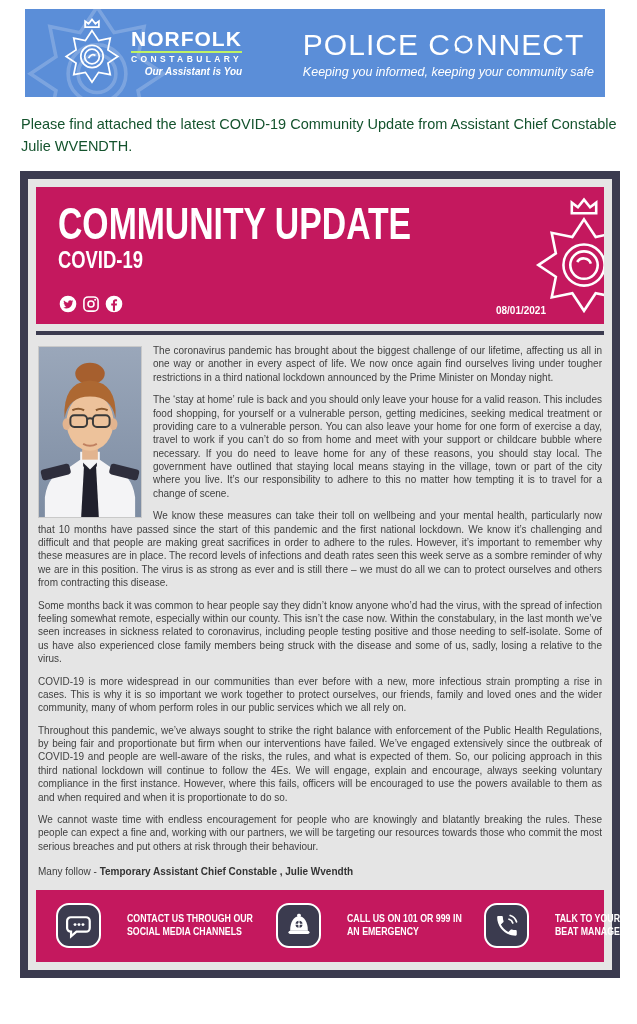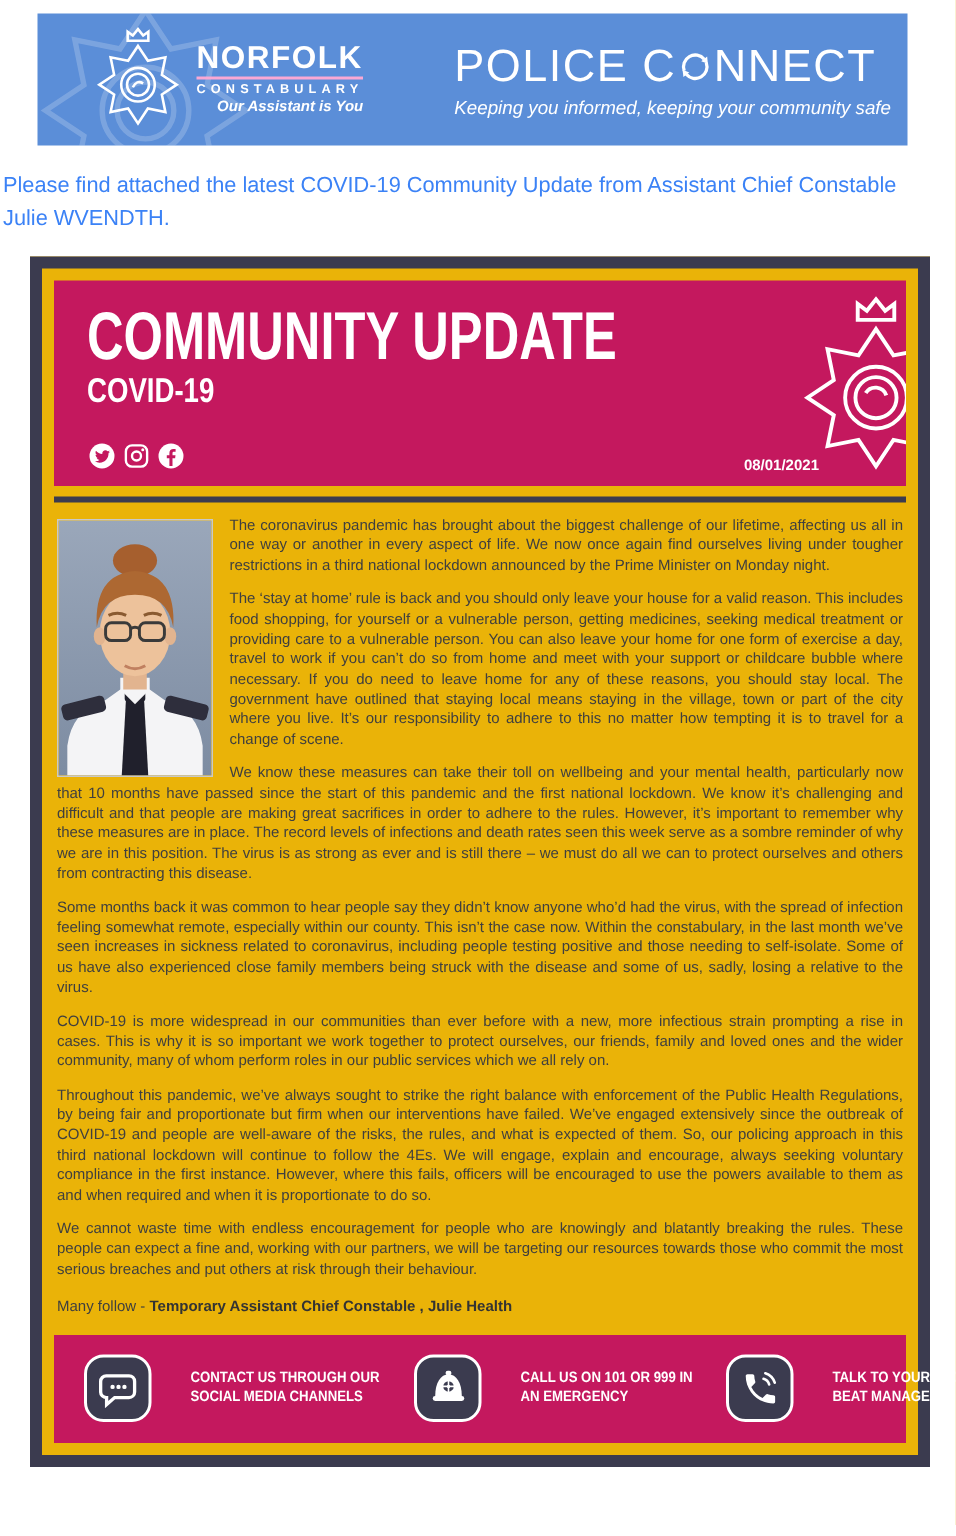--- a/index.html
+++ b/index.html
@@ -11,34 +11,34 @@
 
   
   .top-banner {
     position:relative; margin:9px 15px 0 25px; width:580px; height:88px;
     background:#5b8ed8; overflow:hidden; display:flex; align-items:center;
     color:#fff;
   }
   .watermark { position:absolute; left:-18px; top:-42px; opacity:.20; pointer-events:none; }
   .force-block { display:flex; align-items:center; gap:8px; padding-left:36px; position:relative; }
   .force-text { line-height:1.05; }
-  .force-name { font-size:21px; font-weight:bold; letter-spacing:1px; border-bottom:2px solid #f9a8d4; padding-bottom:1px; }
+  .force-name { font-size:21px; font-weight:bold; letter-spacing:1px; border-bottom:2px solid #bef264; padding-bottom:1px; }
   .force-sub { font-size:8.5px; letter-spacing:3.4px; margin-top:2px; font-weight:bold; }
   .force-motto { font-size:10px; font-style:italic; font-weight:bold; margin-top:3px; text-align:right; }
   .pc-block { margin-left:auto; padding-right:11px; position:relative; }
   .pc-title { font-size:30px; font-weight:500; letter-spacing:1px; display:flex; align-items:center; white-space:nowrap; }
   .refresh-icon { width:25px; height:25px; margin:0 0px; color:#fff; }
   .pc-tagline { font-size:12.5px; font-style:italic; margin-top:3px;text-align:right; }
 
   
-  .intro { margin:16px 8px 0 2px; font-size:14.5px; line-height:1.55; color:#3b82f6; }
+  .intro { margin:16px 8px 0 21px; font-size:14.5px; line-height:1.55; color:#14532d; }
 
   
   .doc {
-    margin:13px 0 0 20px; width:600px; background:#eab308;
+    margin:13px 0 0 20px; width:600px; background:#e5e5e5;
     border:8px solid #3b3b4f; padding:8px;
   }
 
   
   .banner {
     position:relative; height:137px; background:#c4185e; color:#fff;
     overflow:hidden; padding:14px 0 0 22px;
   }
   .banner h1 { font-size:45px; font-weight:bold; line-height:1.0;
     transform:scaleX(.75); transform-origin:left; white-space:nowrap; }
@@ -201,21 +201,21 @@
       </svg>
 
       <p>The coronavirus pandemic has brought about the biggest challenge of our lifetime, affecting us all in one way or another in every aspect of life. We now once again find ourselves living under tougher restrictions in a third national lockdown announced by the Prime Minister on Monday night.</p>
       <p>The ‘stay at home’ rule is back and you should only leave your house for a valid reason. This includes food shopping, for yourself or a vulnerable person, getting medicines, seeking medical treatment or providing care to a vulnerable person. You can also leave your home for one form of exercise a day, travel to work if you can’t do so from home and meet with your support or childcare bubble where necessary. If you do need to leave home for any of these reasons, you should stay local. The government have outlined that staying local means staying in the village, town or part of the city where you live. It’s our responsibility to adhere to this no matter how tempting it is to travel for a change of scene.</p>
       <p>We know these measures can take their toll on wellbeing and your mental health, particularly now that 10 months have passed since the start of this pandemic and the first national lockdown. We know it’s challenging and difficult and that people are making great sacrifices in order to adhere to the rules. However, it’s important to remember why these measures are in place. The record levels of infections and death rates seen this week serve as a sombre reminder of why we are in this position. The virus is as strong as ever and is still there – we must do all we can to protect ourselves and others from contracting this disease.</p>
       <p>Some months back it was common to hear people say they didn’t know anyone who’d had the virus, with the spread of infection feeling somewhat remote, especially within our county. This isn’t the case now. Within the constabulary, in the last month we’ve seen increases in sickness related to coronavirus, including people testing positive and those needing to self-isolate. Some of us have also experienced close family members being struck with the disease and some of us, sadly, losing a relative to the virus.</p>
       <p>COVID-19 is more widespread in our communities than ever before with a new, more infectious strain prompting a rise in cases. This is why it is so important we work together to protect ourselves, our friends, family and loved ones and the wider community, many of whom perform roles in our public services which we all rely on.</p>
       <p>Throughout this pandemic, we’ve always sought to strike the right balance with enforcement of the Public Health Regulations, by being fair and proportionate but firm when our interventions have failed. We’ve engaged extensively since the outbreak of COVID-19 and people are well-aware of the risks, the rules, and what is expected of them. So, our policing approach in this third national lockdown will continue to follow the 4Es. We will engage, explain and encourage, always seeking voluntary compliance in the first instance. However, where this fails, officers will be encouraged to use the powers available to them as and when required and when it is proportionate to do so.</p>
       <p>We cannot waste time with endless encouragement for people who are knowingly and blatantly breaking the rules. These people can expect a fine and, working with our partners, we will be targeting our resources towards those who commit the most serious breaches and put others at risk through their behaviour.</p>
 
-      <p class="signoff"><span>Many follow - </span><b>Temporary Assistant Chief Constable , Julie Health</b></p>
+      <p class="signoff"><span>Many follow - </span><b>Temporary Assistant Chief Constable , Julie Wvendth</b></p>
     </div>
 
     <div class="footer-banner">
 
       <div class="footer-item">
         <div class="footer-icon">
           <svg viewBox="0 0 24 24">
             <path d="M6 4.5 h12 a3.2 3.2 0 0 1 3.2 3.2 v6 a3.2 3.2 0 0 1 -3.2 3.2 h-8.2 l-4.6 4 v-4 h-0.2 a3.2 3.2 0 0 1 -3.2 -3.2 v-6 a3.2 3.2 0 0 1 3.2 -3.2 z" fill="none" stroke="#ffffff" stroke-width="1.9"></path>
             <circle cx="8.6" cy="10.8" r="1.25" fill="#ffffff"></circle>
             <circle cx="12" cy="10.8" r="1.25" fill="#ffffff"></circle>

